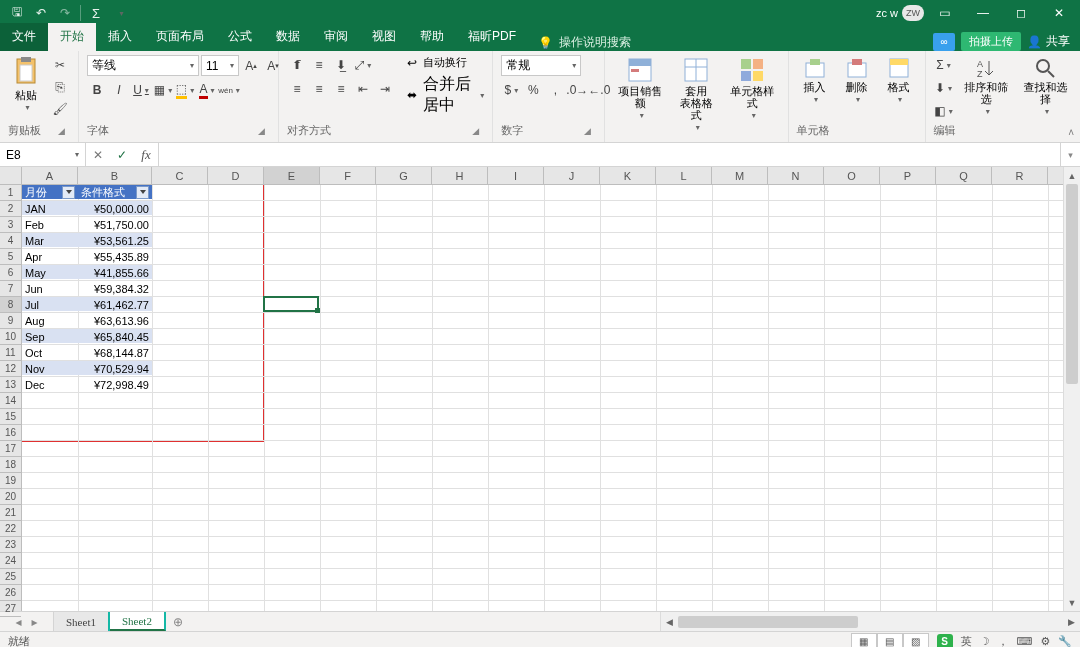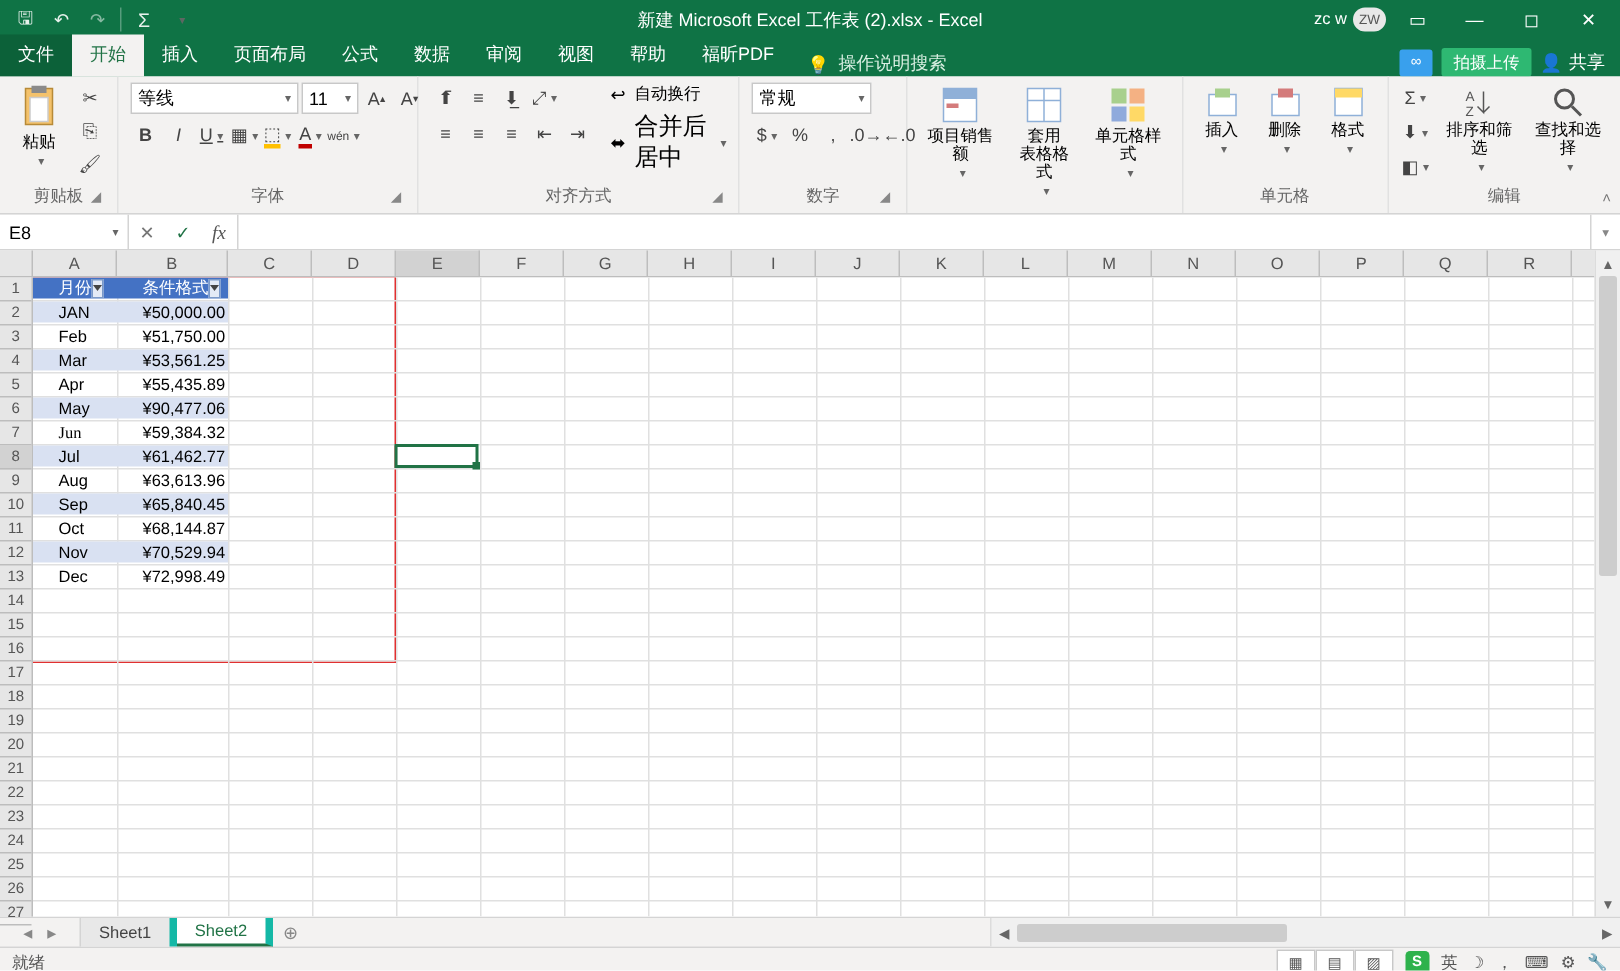--- a/index.html
+++ b/index.html
@@ -23,21 +23,21 @@
 .tell-me { display: flex; align-items: center; gap: 6px; margin-left: 10px; color: #d9efe2; }
 .tabs-right { margin-left: auto; display: flex; align-items: center; gap: 6px; padding-right: 10px; }
 .cloud-btn { width: 22px; height: 18px; background: #39a0ed; border-radius: 2px; display: flex; align-items: center; justify-content: center; }
 .upload-btn { background: #2eb872; color: #fff; font-size: 11px; padding: 2px 8px; border-radius: 2px; }
 .share { display: flex; align-items: center; gap: 4px; color: #fff; font-size: 12px; }
 
 
 .ribbon { height: 92px; background: #f3f2f1; border-bottom: 1px solid #d4d4d4; display: flex; position: relative; }
 .group { border-right: 1px solid #e1e1e1; padding: 4px 8px 2px; display: flex; flex-direction: column; }
 .group-body { flex: 1; display: flex; align-items: flex-start; gap: 6px; }
-.group-label { text-align: center; font-size: 11px; color: #666; padding: 2px 0; position: relative; }
+.group-label { text-align: left; font-size: 11px; color: #666; padding: 2px 0; position: relative; }
 .dlg-launch { position: absolute; right: 0; bottom: 2px; width: 12px; height: 12px; font-size: 9px; color: #888; }
 .big-btn { display: flex; flex-direction: column; align-items: center; gap: 2px; padding: 2px 4px; min-width: 36px; }
 .big-btn .lbl { font-size: 11px; text-align: center; line-height: 1.1; }
 .small-btn { width: 20px; height: 20px; display: flex; align-items: center; justify-content: center; font-size: 12px; color: #444; }
 .row { display: flex; align-items: center; gap: 2px; }
 .col { display: flex; flex-direction: column; gap: 2px; }
 .combo { height: 21px; border: 1px solid #c8c8c8; background: #fff; display: flex; align-items: center; padding: 0 4px; font-size: 12px; justify-content: space-between; }
 .caret { font-size: 8px; color: #666; margin-left: 3px; }
 .collapse-caret { position: absolute; right: 6px; bottom: 4px; font-size: 10px; color: #777; }
 
@@ -56,36 +56,36 @@
 .col-headers { position: absolute; top: 0; left: 22px; right: 17px; height: 18px; background: #e6e6e6; border-bottom: 1px solid #bdbdbd; display: flex; }
 .corner { position: absolute; top: 0; left: 0; width: 22px; height: 18px; background: #e6e6e6; border-right: 1px solid #bdbdbd; border-bottom: 1px solid #bdbdbd; }
 .ch { border-right: 1px solid #bdbdbd; text-align: center; font-size: 11px; color: #555; line-height: 18px; background: #e6e6e6; }
 .ch.sel { background: #d2d2d2; }
 .row-headers { position: absolute; top: 18px; left: 0; width: 22px; bottom: 0; background: #e6e6e6; border-right: 1px solid #bdbdbd; }
 .rh { height: 16px; border-bottom: 1px solid #bdbdbd; text-align: center; font-size: 10px; color: #555; line-height: 16px; }
 .rh.sel { background: #d2d2d2; }
 .cells { position: absolute; top: 18px; left: 22px; right: 17px; bottom: 0; background: #fff; overflow: hidden; }
 .gridlines-v { position: absolute; top: 0; bottom: 0; border-right: 1px solid #e0e0e0; }
 .gridlines-h { position: absolute; left: 0; right: 0; border-bottom: 1px solid #e0e0e0; height: 16px; }
-.cell { position: absolute; height: 14px; line-height: 16px; font-size: 11px; padding: 0 17px; overflow: hidden; white-space: nowrap; }
+.cell { position: absolute; height: 14px; line-height: 16px; font-size: 11px; padding: 0 3px; overflow: hidden; white-space: nowrap; }
 .thdr { background: #4472c4; color: #fff; display: flex; align-items: center; justify-content: space-between; }
 .fbtn { width: 13px; height: 13px; background: rgba(255,255,255,.85); border: 1px solid #7a99c9; display: flex; align-items: center; justify-content: center; }
 .fbtn::after { content: ""; border-left: 3px solid transparent; border-right: 3px solid transparent; border-top: 4px solid #444; }
 .band-even { background: #d9e1f2; }
 .active-cell { position: absolute; border: 2px solid #217346; pointer-events: none; }
 .active-cell::after { content: ""; position: absolute; right: -3px; bottom: -3px; width: 5px; height: 5px; background: #217346; }
 .redbox { position: absolute; border: 1px solid #e03030; pointer-events: none; }
 .vscroll { position: absolute; top: 0; right: 0; width: 17px; bottom: 0; background: #f0f0f0; border-left: 1px solid #dcdcdc; }
 .vscroll .arrow { height: 17px; display: flex; align-items: center; justify-content: center; font-size: 9px; color: #666; }
 .vscroll .thumb { position: absolute; left: 2px; right: 2px; top: 17px; height: 200px; background: #cdcdcd; border-radius: 2px; }
 
 
 .sheet-strip { height: 20px; border-top: 1px solid #d4d4d4; display: flex; align-items: stretch; background: #f3f2f1; }
 .strip-nav { width: 54px; display: flex; align-items: center; justify-content: center; gap: 10px; color: #888; border-right: 1px solid #d4d4d4; }
-.sheet-tab { padding: 0 12px; line-height: 20px; font-size: 11px; border-right: 5px solid #14b8a6; background: #e8e8e8; color: #444; }
+.sheet-tab { padding: 0 12px; line-height: 20px; font-size: 11px; border-right: 2px solid #14b8a6; background: #e8e8e8; color: #444; font-family: Liberation Serif, serif; }
 .sheet-tab.active { background: #fff; color: #217346; border-bottom: 2px solid #217346; line-height: 18px; }
 .add-sheet { width: 24px; display: flex; align-items: center; justify-content: center; color: #888; }
 .sheet-gap { flex: 1; }
 .hscroll { width: 420px; display: flex; align-items: center; background: #f0f0f0; border-left: 1px solid #dcdcdc; }
 .hscroll .arrow { width: 17px; text-align: center; font-size: 9px; color: #666; }
 .hscroll .track { flex: 1; height: 12px; position: relative; }
 .hscroll .thumb { position: absolute; left: 0; width: 180px; top: 0; bottom: 0; background: #cdcdcd; border-radius: 2px; }
 
 
 .status { height: 20px; background: #f3f2f1; border-top: 1px solid #d4d4d4; display: flex; align-items: center; font-size: 11px; color: #555; padding: 0 8px; gap: 8px; }
@@ -101,21 +101,20 @@
   <div class="qat">
     <div class="qat-btn">🖫</div>
     <div class="qat-btn">↶</div>
     <div class="qat-btn" style="opacity:.5">↷</div>
     <div class="qat-sep"></div>
     <div class="qat-btn" style="font-size:13px">Σ</div>
     <div class="qat-btn">
         <span class="caret">▾</span>
       </div>
   </div>
-  <div class="title-text">新建 Microsoft Excel 工作表 (2).xlsx - Excel</div>
   <div class="title-right">
     <span style="font-size:11px">zc w</span>
     <span class="user-chip">ZW</span>
     <div class="win-btn">▭</div>
     <div class="win-btn">—</div>
     <div class="win-btn">◻</div>
     <div class="win-btn">✕</div>
   </div>
 </div>
 
@@ -474,22 +473,22 @@
       </div>
       <div class="cell band-even" style="left: 0px; top: 16px; width: 56px;">JAN</div>
       <div class="cell band-even" style="left: 56px; top: 16px; width: 74px; text-align: right;">¥50,000.00</div>
       <div class="cell " style="left: 0px; top: 32px; width: 56px;">Feb</div>
       <div class="cell " style="left: 56px; top: 32px; width: 74px; text-align: right;">¥51,750.00</div>
       <div class="cell band-even" style="left: 0px; top: 48px; width: 56px;">Mar</div>
       <div class="cell band-even" style="left: 56px; top: 48px; width: 74px; text-align: right;">¥53,561.25</div>
       <div class="cell " style="left: 0px; top: 64px; width: 56px;">Apr</div>
       <div class="cell " style="left: 56px; top: 64px; width: 74px; text-align: right;">¥55,435.89</div>
       <div class="cell band-even" style="left: 0px; top: 80px; width: 56px;">May</div>
-      <div class="cell band-even" style="left: 56px; top: 80px; width: 74px; text-align: right;">¥90,477.06</div>
-      <div class="cell " style="left: 0px; top: 96px; width: 56px; font-family: Liberation Serif, serif;">Jun</div>
+      <div class="cell band-even" style="left: 56px; top: 80px; width: 74px; text-align: right;">¥41,855.66</div>
+      <div class="cell " style="left: 0px; top: 96px; width: 56px;">Jun</div>
       <div class="cell " style="left: 56px; top: 96px; width: 74px; text-align: right;">¥59,384.32</div>
       <div class="cell band-even" style="left: 0px; top: 112px; width: 56px;">Jul</div>
       <div class="cell band-even" style="left: 56px; top: 112px; width: 74px; text-align: right;">¥61,462.77</div>
       <div class="cell " style="left: 0px; top: 128px; width: 56px;">Aug</div>
       <div class="cell " style="left: 56px; top: 128px; width: 74px; text-align: right;">¥63,613.96</div>
       <div class="cell band-even" style="left: 0px; top: 144px; width: 56px;">Sep</div>
       <div class="cell band-even" style="left: 56px; top: 144px; width: 74px; text-align: right;">¥65,840.45</div>
       <div class="cell " style="left: 0px; top: 160px; width: 56px;">Oct</div>
       <div class="cell " style="left: 56px; top: 160px; width: 74px; text-align: right;">¥68,144.87</div>
       <div class="cell band-even" style="left: 0px; top: 176px; width: 56px;">Nov</div>

